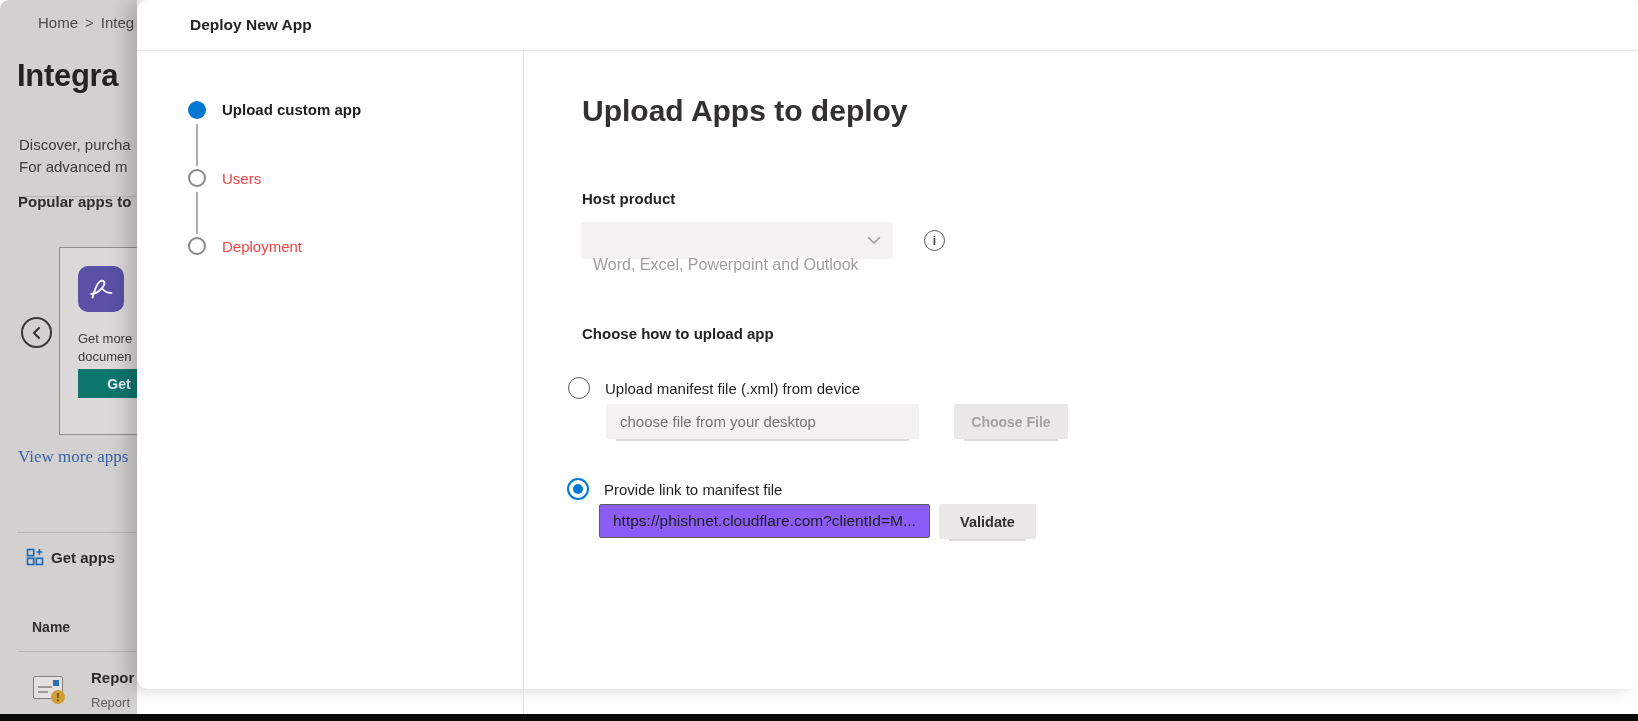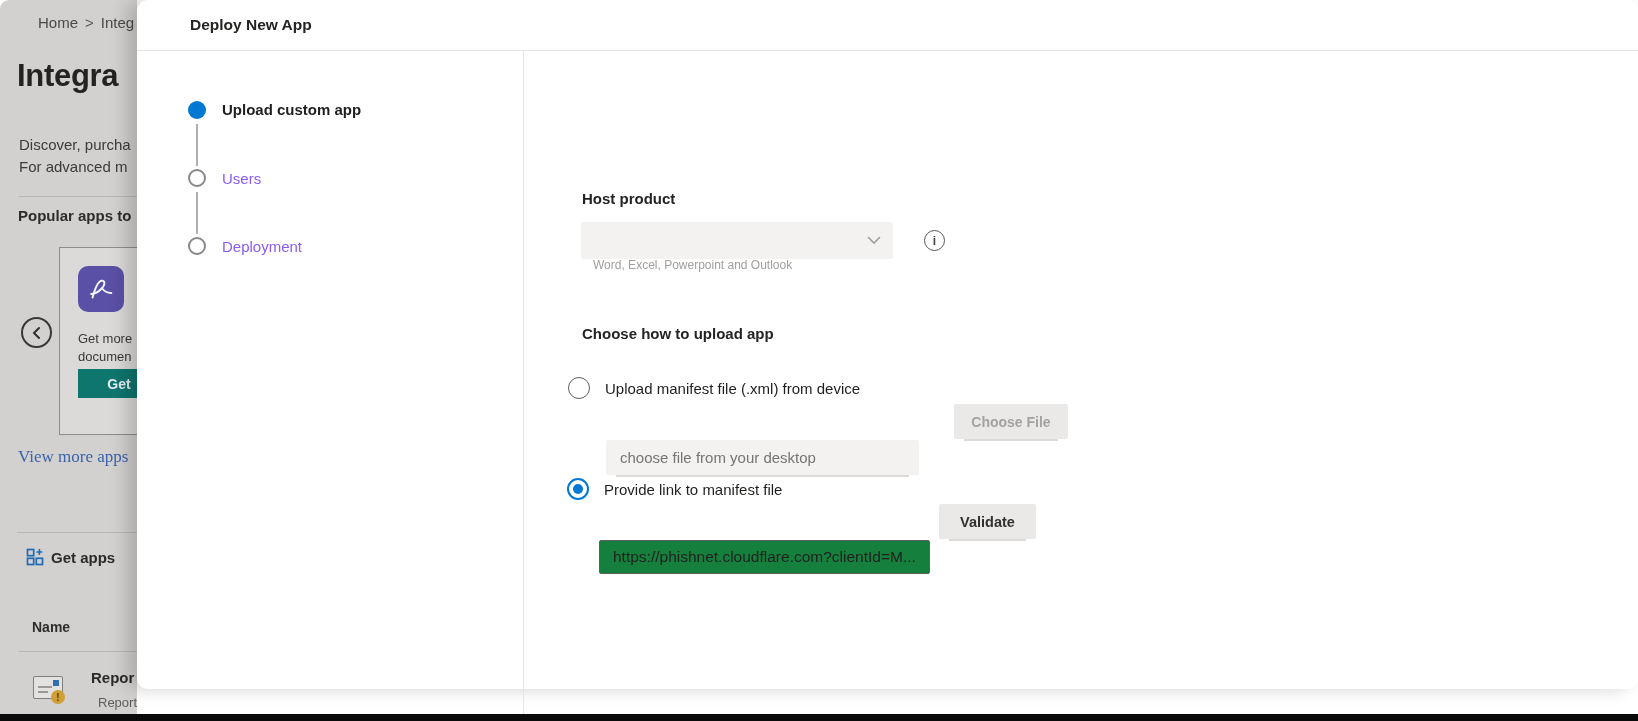--- a/index.html
+++ b/index.html
@@ -9,21 +9,21 @@
   body { position:relative; }
 
   
   .backdrop { position:absolute; left:0; top:0; width:137px; height:721px;
               background:#d3d1d0; overflow:hidden; border-top-left-radius:9px; }
   .breadcrumb { left:26px; top:14px; font-size:15px; color:#4b4a49; white-space:nowrap;margin-left:12px; }
   .breadcrumb .sep { margin:0 7px; color:#5a5958; }
   .bg-title { left:17px; top:58px; font-size:31px; font-weight:800; color:#242322; white-space:nowrap; letter-spacing:-0.3px; }
   .bg-line { font-size:15px; color:#3c3b3a; white-space:nowrap; }
   .hr { height:1px; background:#b9b7b5; }
-  .bg-popular { left:18px; top:207px; font-size:15px; font-weight:700; color:#2e2d2c; white-space:nowrap; }
+  .bg-popular { left:18px; top:193px; font-size:15px; font-weight:700; color:#2e2d2c; white-space:nowrap; }
   .bg-card { left:59px; top:247px; width:150px; height:188px; background:#dbdad9; border:1px solid #8f8e8c; }
   .adobe-tile { left:78px; top:266px; width:46px; height:46px; border-radius:10px; background:#5a50a5;
                 display:flex; align-items:center; justify-content:center; }
   .card-txt { font-size:13px; color:#3a3938; white-space:nowrap; }
   .get-btn { left:78px; top:369px; width:82px; height:29px; background:#0f766e; color:#e8eef5;
              font-size:14px; font-weight:700; display:flex; align-items:center; justify-content:center;
              border:none; cursor:pointer; }
   .chev-circle { left:21px; top:317px; width:31px; height:31px; border:2px solid #393837; border-radius:50%;
                  display:flex; align-items:center; justify-content:center; background:transparent; cursor:pointer; }
   .view-more { left:18px; top:447px; font-family:"Liberation Serif", serif; font-size:17px;
@@ -33,59 +33,59 @@
   .name-hdr { left:32px; top:619px; font-size:14px; font-weight:700; color:#2e2d2c; }
   .mail-ic { left:33px; top:676px; width:30px; height:23px; background:#e4e2e0; border:1px solid #807f7d;
              border-radius:2px; position:absolute; }
   .mail-ic .l1 { position:absolute; left:4px; top:9px; width:14px; height:2px; background:#9b9997; }
   .mail-ic .l2 { position:absolute; left:4px; top:14px; width:10px; height:2px; background:#9b9997; }
   .mail-ic .dot { position:absolute; right:3px; top:3px; width:6px; height:6px; background:#2f6fb2; }
   .mail-badge { position:absolute; left:51px; top:690px; width:14px; height:14px; border-radius:50%;
                 background:#cf9f35; color:#4a3c12; font-size:10px; font-weight:700;
                 display:flex; align-items:center; justify-content:center; }
   .row-title { left:91px; top:669px; font-size:15px; font-weight:700; color:#2b2a29; white-space:nowrap; }
-  .row-sub { left:98px; top:695px; font-size:13px; color:#5f5e5d; white-space:nowrap; }
+  .row-sub { left:91px; top:695px; font-size:13px; color:#5f5e5d; white-space:nowrap; }
 
   
   .panel { position:absolute; left:137px; top:0; width:1501px; height:689px; background:#ffffff;
            box-shadow:-10px 0 18px rgba(0,0,0,0.18);border-radius:11px; }
   .panel-title { left:53px; top:16px; font-size:15.5px; font-weight:700; color:#252423; white-space:nowrap; }
   .panel-hr { left:0; top:50px; width:1501px; height:1px; background:#e7e5e3; }
   .v-divider { left:386px; top:51px; width:1px; height:664px; background:#e7e5e3; }
 
   
   .step-dot { left:51px; width:18px; height:18px; border-radius:50%; }
   .dot-active { background:#0078d4; }
   .dot-open { background:#ffffff; border:2px solid #8a8886; }
-  .step-label { left:85px; font-size:15px; color:#8b5cf6; white-space:nowrap; }
+  .step-label { left:85px; font-size:15px; color:#ef4444; white-space:nowrap; }
   .step-label.active { font-weight:700; color:#201f1e; }
   .conn { left:59px; width:2px; height:42px; background:#b1afac; }
 
   
   .h2 { left:445px; top:94px; font-size:30px; font-weight:700; color:#323130; white-space:nowrap; }
   .fld-label { font-size:15px; font-weight:700; color:#252423; white-space:nowrap; }
   .dropdown { left:444px; top:222px; width:312px; height:37px; background:#f3f2f1; border-radius:2px;
               display:flex; align-items:center; padding:0 12px; cursor:default; }
-  .dropdown .val { font-size:12px; color:#a19f9d; flex:1; white-space:nowrap; overflow:hidden;margin-top:48px; }
+  .dropdown .val { font-size:16px; color:#a19f9d; flex:1; white-space:nowrap; overflow:hidden;margin-top:48px; }
   .info-circle { left:787px; top:230px; width:21px; height:21px; border:1.4px solid #575655; border-radius:50%;
                  display:flex; align-items:center; justify-content:center; font-size:12px; color:#454443;
                  font-weight:600; cursor:pointer; background:#fff; }
   .radio { width:22px; height:22px; border-radius:50%; background:#fff; }
   .radio.off { border:1px solid #605e5c; }
   .radio.on { border:2px solid #0078d4; display:flex; align-items:center; justify-content:center; }
   .radio.on .dot { width:10px; height:10px; border-radius:50%; background:#0078d4; }
   .opt-label { font-size:15px; color:#201f1e; white-space:nowrap; }
-  .txt-input { font-size:15px; border:none; outline:none;margin-top:36px; }
+  .txt-input { font-size:15px; border:none; outline:none; }
   .input-gray { left:469px; top:404px; width:313px; height:35px; background:#f3f2f1; border-radius:2px;
                 padding:0 14px; color:#a19f9d; box-shadow:0 12px 0 -10px #dddbd9; }
   .btn-gray { border:none; border-radius:2px; background:#ebe9e7; font-family:inherit;
               font-weight:700; display:flex; align-items:center; justify-content:center; cursor:pointer;
               box-shadow:0 12px 0 -10px #dddbd9; }
   .choose-file { left:817px; top:404px; width:114px; height:35px; font-size:14px; color:#a4a2a0; }
-  .input-url { left:462px; top:504px; width:331px; height:34px; background:#15803d; border:1px solid #605e5c;
+  .input-url { left:462px; top:504px; width:331px; height:34px; background:#8b5cf6; border:1px solid #605e5c;
                border-radius:2px; padding:0 13px; color:#201f1e; font-size:15.5px; }
   .validate { left:802px; top:504px; width:97px; height:35px; font-size:14.5px; color:#323130; }
 
   .bottom-bar { position:absolute; left:0; bottom:0; width:1638px; height:7px; background:#0a0a0a; z-index:20; }
 
   svg { display:block; }
 </style>
 </head>
 <body>
 
@@ -169,20 +169,21 @@
     <div class="abs conn" style="top:124px;"></div>
 
     <div class="abs step-dot dot-open" style="top:169px;"></div>
     <div class="abs step-label" style="top:170px;">Users</div>
     <div class="abs conn" style="top:192px;"></div>
 
     <div class="abs step-dot dot-open" style="top:237px;"></div>
     <div class="abs step-label" style="top:238px;">Deployment</div>
   </div>
 
+  <div class="abs h2">Upload Apps to deploy</div>
 
   <div class="abs fld-label" style="left:445px; top:190px;">Host product</div>
 
   <div class="abs dropdown">
     <span class="val">Word, Excel, Powerpoint and Outlook</span>
     <span>
       <svg width="14" height="9" viewBox="0 0 14 9" fill="none" stroke="#a19f9d" stroke-width="1.6" stroke-linecap="round">
         <polyline points="1.5,1.5 7,7 12.5,1.5"></polyline>
       </svg>
     </span>

